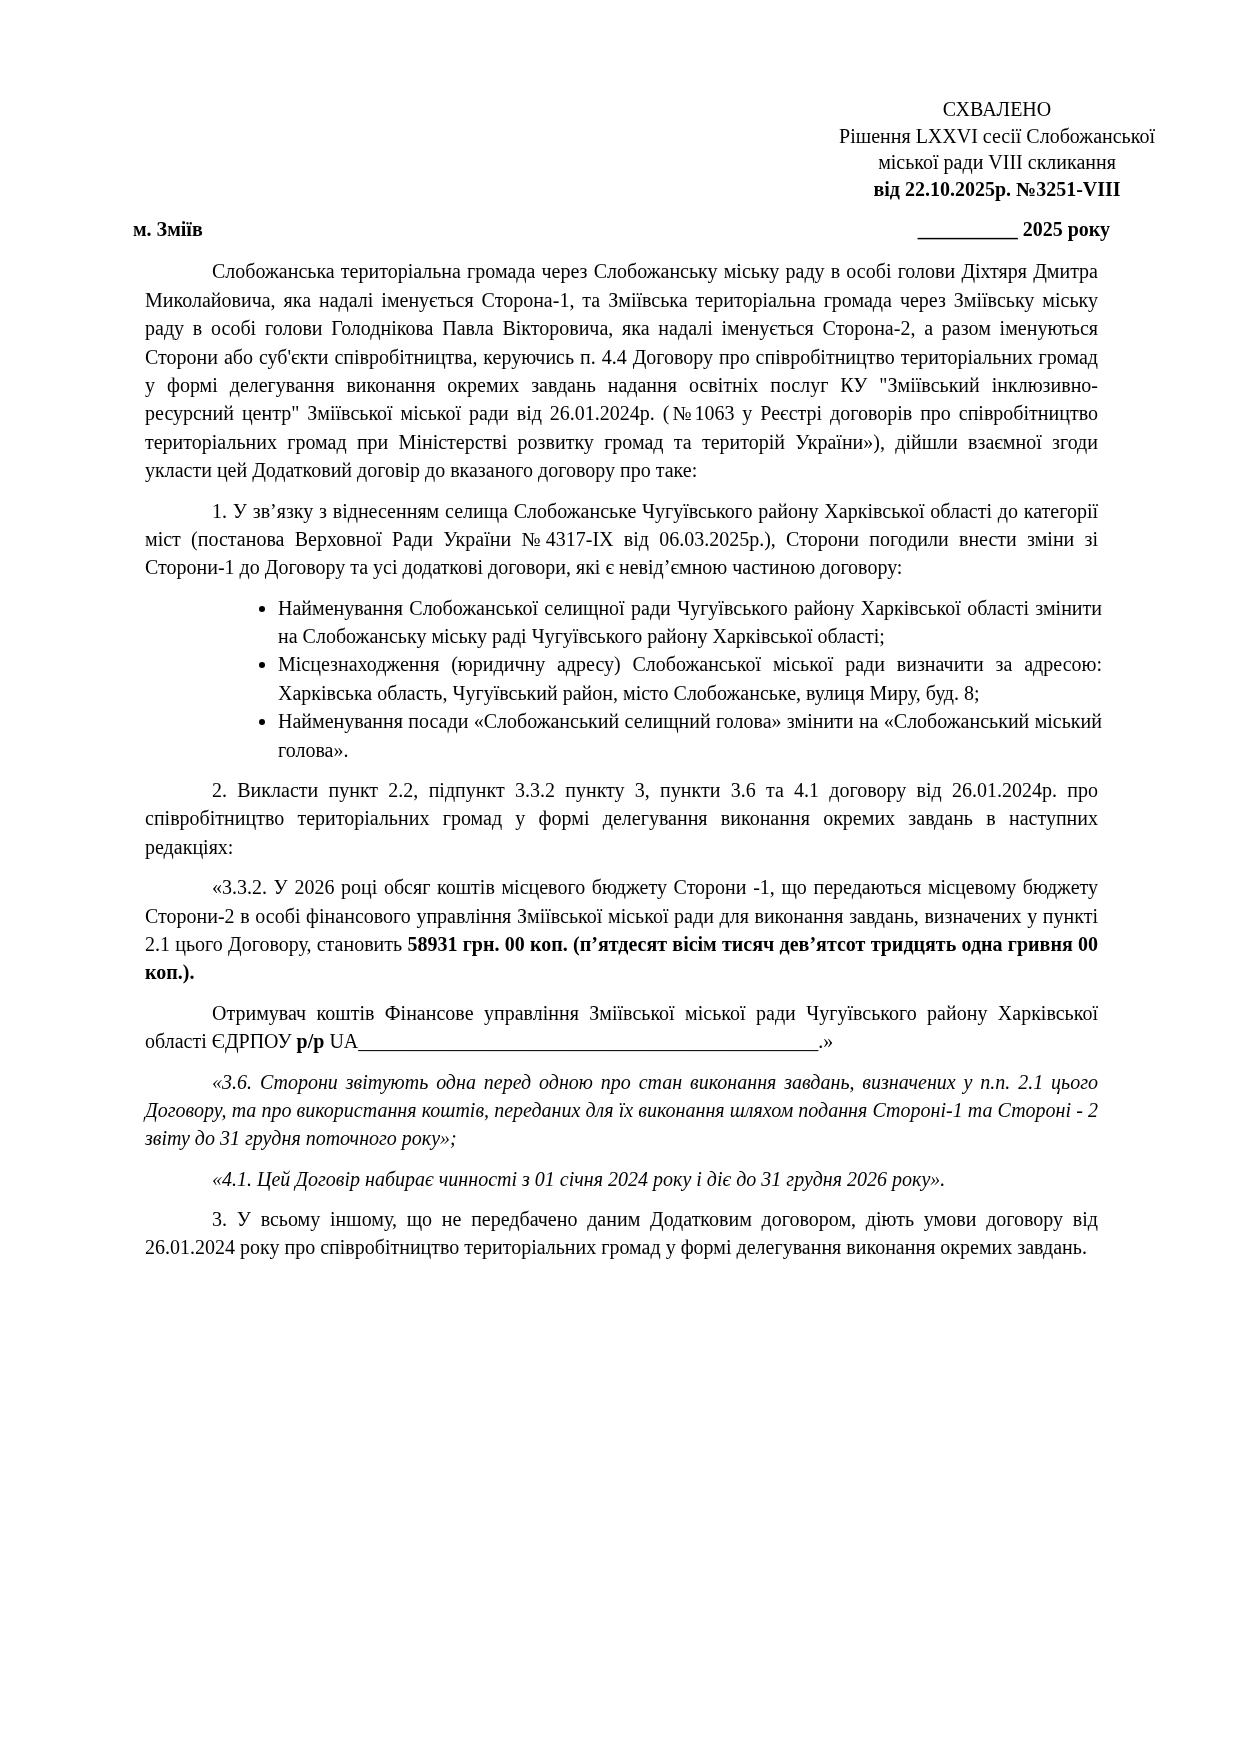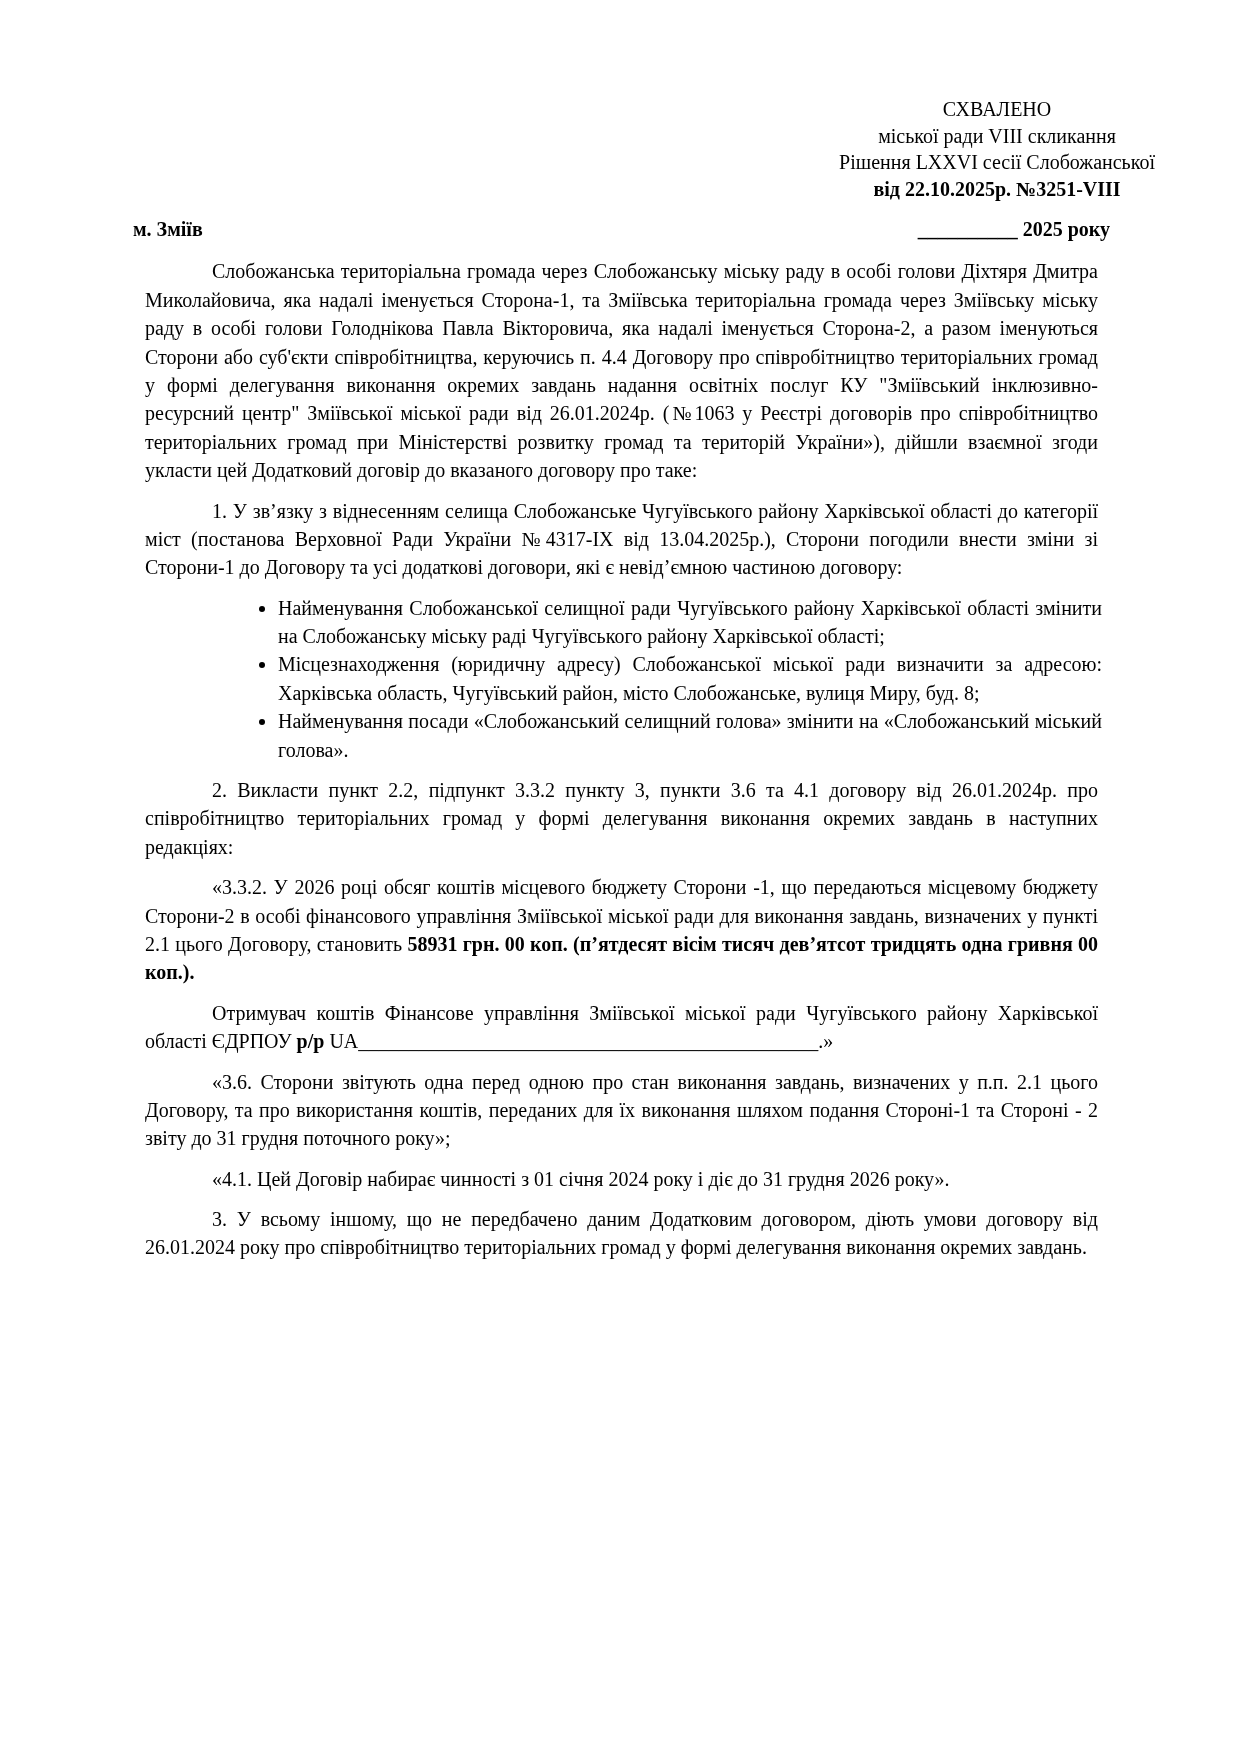--- a/index.html
+++ b/index.html
@@ -9,44 +9,44 @@
         padding:96px 130px 0 133px;font-size:20px;}
   .b{font-weight:bold;}
   .approval{width:fit-content;margin-left:auto;margin-right:-45px;
             text-align:center;line-height:1.33;}
   .doc-title{margin-top:22px;text-align:center;font-weight:bold;line-height:1.4;}
   .dateline{display:flex;justify-content:space-between;font-weight:bold;
             margin-top:16px;margin-bottom:16px;}
   p.body{margin:12px;text-align:justify;text-indent:67px;line-height:1.42;}
   ul.amend{margin:8px;padding-left:137px;list-style:disc outside;}
   ul.amend li{text-align:justify;line-height:1.42;}
-  .indented{margin-left:20px;}
+  .indented{margin-left:20px;font-style:italic;}
   .blankline{letter-spacing:0;}
 </style>
 </head>
 <body>
 
 <div class="page">
 
   <div class="approval">
     <div>СХВАЛЕНО</div>
+    <div>Рішення LXXVI сесії Слобожанської</div>
     <div>міської ради VIII скликання</div>
-    <div>Рішення LXXVI сесії Слобожанської</div>
     <div class="b">від 22.10.2025р. №3251-VIII</div>
   </div>
 
 
   <div class="dateline">
     <span>м. Зміїв</span>
     <span><span class="blankline">__________</span><span> 2025 року</span></span>
   </div>
 
   <p class="body">Слобожанська територіальна громада через Слобожанську міську раду в особі голови Діхтяря Дмитра Миколайовича, яка надалі іменується Сторона-1, та Зміївська територіальна громада через Зміївську міську раду в особі голови Голоднікова Павла Вікторовича, яка надалі іменується Сторона-2, а разом іменуються Сторони або суб'єкти співробітництва, керуючись п. 4.4 Договору про співробітництво територіальних громад у формі делегування виконання окремих завдань надання освітніх послуг КУ "Зміївський інклюзивно-ресурсний центр" Зміївської міської ради від 26.01.2024р. (№1063 у Реєстрі договорів про співробітництво територіальних громад при Міністерстві розвитку громад та територій України»), дійшли взаємної згоди укласти цей Додатковий договір до вказаного договору про таке:</p>
 
-  <p class="body">1. У зв’язку з віднесенням селища Слобожанське Чугуївського району Харківської області до категорії міст (постанова Верховної Ради України №4317-IX від 13.04.2025р.), Сторони погодили внести зміни зі Сторони-1 до Договору  та усі додаткові договори, які є невід’ємною частиною договору:</p>
+  <p class="body">1. У зв’язку з віднесенням селища Слобожанське Чугуївського району Харківської області до категорії міст (постанова Верховної Ради України №4317-IX від 06.03.2025р.), Сторони погодили внести зміни зі Сторони-1 до Договору  та усі додаткові договори, які є невід’ємною частиною договору:</p>
 
   <ul class="amend">
     <li>Найменування Слобожанської селищної ради Чугуївського району Харківської області змінити на Слобожанську міську раді Чугуївського району Харківської області;</li>
     <li>Місцезнаходження (юридичну адресу) Слобожанської міської ради визначити за адресою: Харківська область, Чугуївський район, місто Слобожанське, вулиця Миру, буд. 8;</li>
     <li>Найменування посади «Слобожанський селищний голова» змінити на «Слобожанський міський голова».</li>
   </ul>
 
   <p class="body">2. Викласти пункт 2.2, підпункт 3.3.2 пункту 3, пункти 3.6 та 4.1 договору від 26.01.2024р. про співробітництво територіальних громад у формі делегування виконання окремих завдань в наступних редакціях:</p>
 
 

